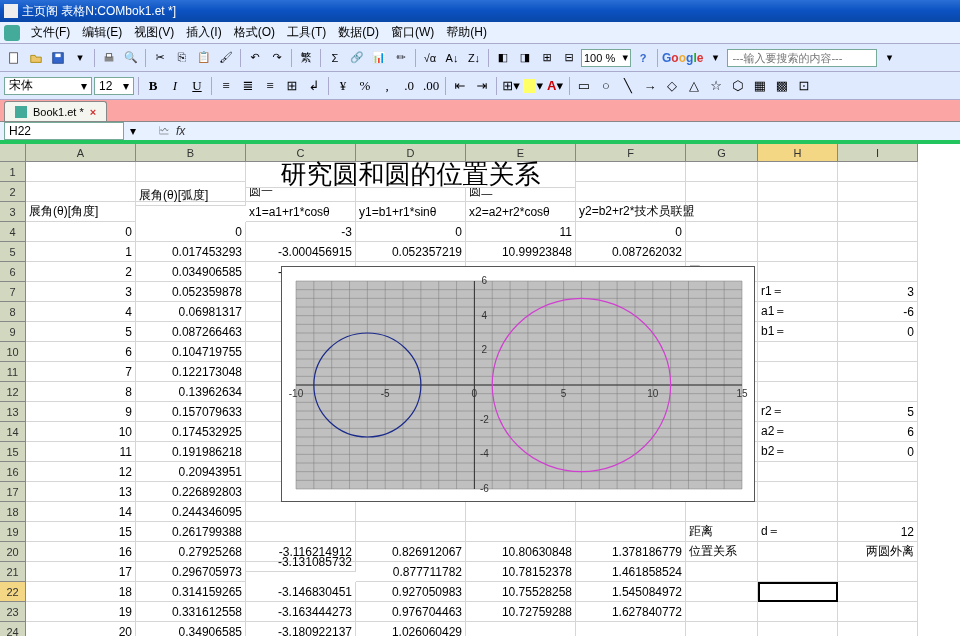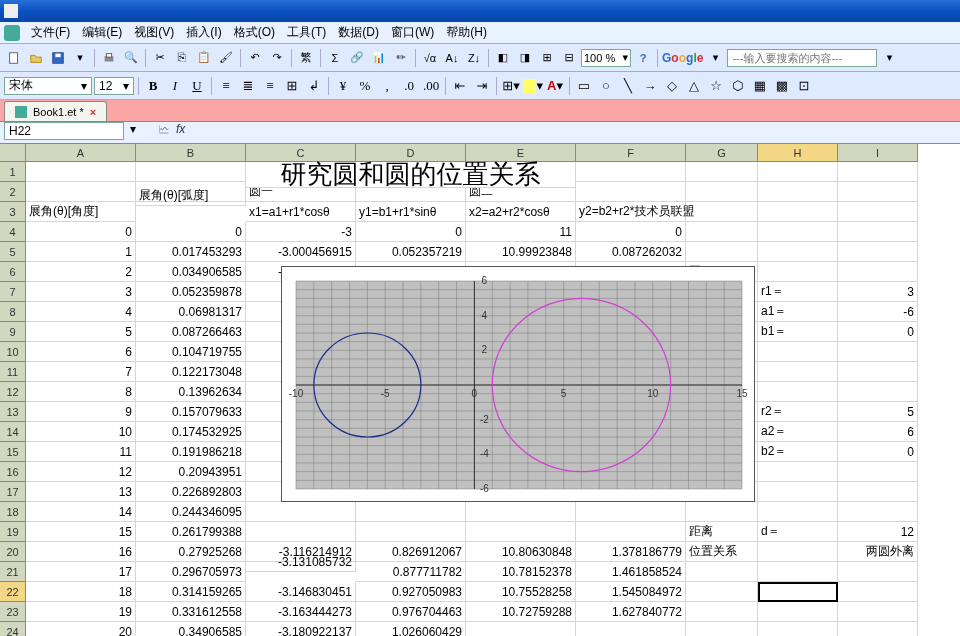--- a/index.html
+++ b/index.html
@@ -33,21 +33,21 @@
 .fmt-btn.under { text-decoration:underline; }
 .color-sq { width:14px; height:14px; display:inline-block; }
 
 
 .tabbar { height:22px; background:#fca5a5; display:flex; align-items:flex-end; padding:0 4px; border-bottom:1px solid #888; }
 .doc-tab { height:20px; padding:2px 10px; background:#f5f5f0; border:1px solid #888; border-bottom:none; border-radius:3px 3px 0 0; display:flex; align-items:center; gap:6px; font-size:11px; }
 .doc-tab .close-x { color:#c33; font-weight:bold; cursor:pointer; }
 .doc-icon { width:12px; height:12px; background:#4a9; }
 
 
-.fbar { height:22px; background:#e7f1ff; border-bottom:1px solid #22c55e; display:flex; }
+.fbar { height:22px; background:#e7f1ff; border-bottom:4px solid #22c55e; display:flex; align-items:center; }
 .namebox { width:120px; height:18px; border:1px solid #7a9; background:#fff; padding:0 4px; font-size:12px; margin:0 4px; }
 .fx-btn { width:16px; height:16px; display:flex; align-items:center; justify-content:center; font-size:11px; color:#555; cursor:pointer; margin-left:20px; }
 .fx-label { font-style:italic; font-size:12px; color:#333; margin-left:4px; }
 
 
 .sheet-wrap { position:relative; height:calc(636px - 22px - 22px - 28px - 28px - 22px - 22px); background:#fff; overflow:hidden; }
 .sel-all { position:absolute; top:0; left:0; width:26px; height:18px; background:#d2d8c0; border-right:1px solid #888; border-bottom:1px solid #888; }
 .col-headers { position:absolute; top:0; left:26px; right:0; height:18px; display:flex; }
 .col-h { height:18px; background:#d2d8c0; border-right:1px solid #888; border-bottom:1px solid #888; display:flex; align-items:center; justify-content:center; font-size:11px; color:#333; }
 .col-h.sel { background:#f4d785; }
@@ -71,20 +71,21 @@
 .wm .l2 { font-size:12px; color:#fff; background:#5ab83a; border-radius:8px; padding:1px 8px; display:inline-block; }
 
 
 .ic-svg { width:14px; height:14px; }
 </style>
 </head>
 <body>
 
 <div class="titlebar">
   <div class="icon"></div>
+  <span>主页阁 表格N:COMbok1.et *]</span>
 </div>
 
 <div class="menubar">
   <div class="app-icon"></div>
   <div class="menu-item">文件(F)</div>
   <div class="menu-item">编辑(E)</div>
   <div class="menu-item">视图(V)</div>
   <div class="menu-item">插入(I)</div>
   <div class="menu-item">格式(O)</div>
   <div class="menu-item">工具(T)</div>

